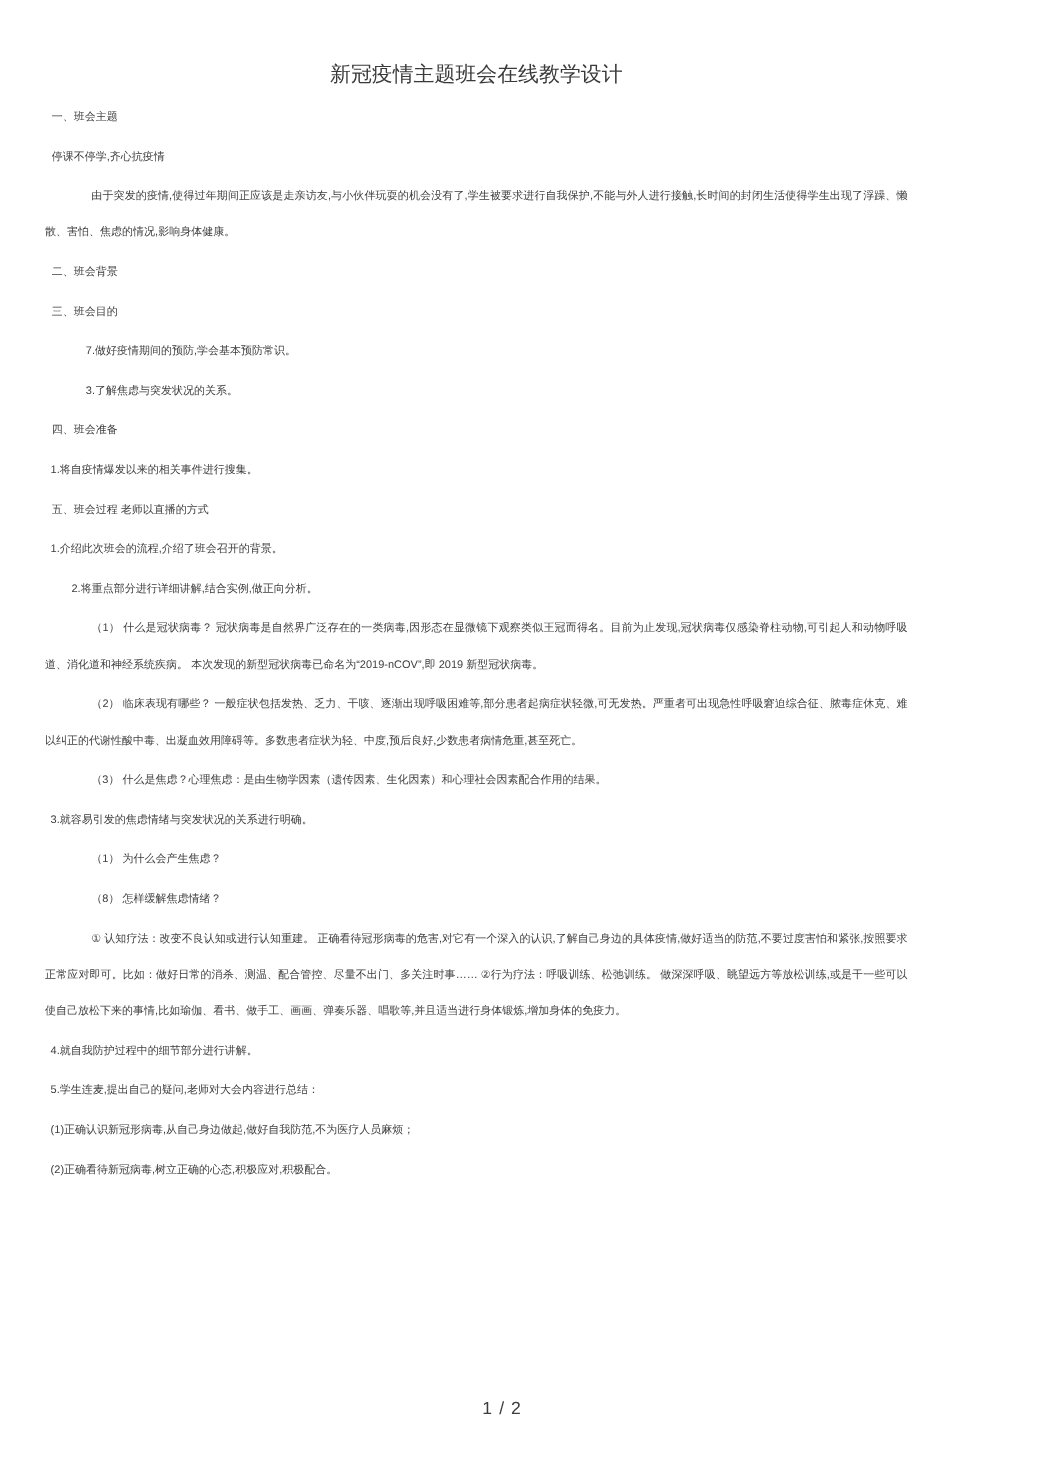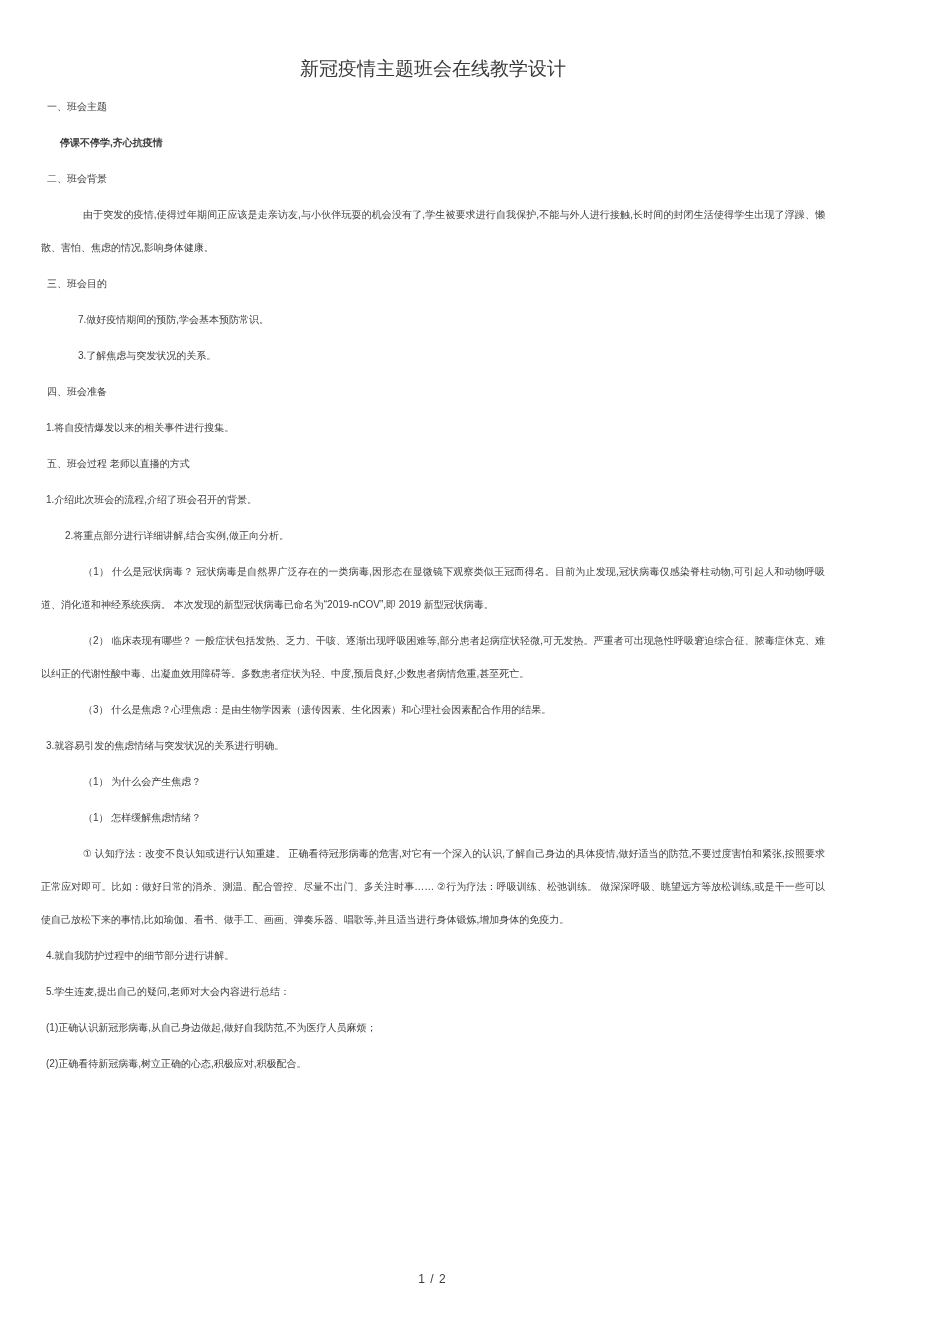--- a/index.html
+++ b/index.html
@@ -25,61 +25,62 @@
     line-height: 38px;
     margin: 0 0 2px 0;
     color: #3a3a3a;
   }
   .para {
     font-size: 10px;
     line-height: 33px;
     margin: 0 0 3px 0;
   }
   .heading { margin-left: 6px; }
-  .theme   { font-weight: 700; margin-left: 19px; }
+  .theme   { font-weight: 400; margin-left: 6px; }
   .body    { text-align: justify; text-indent: 42px; }
   .item1   { margin-left: 5px; }
   .item1b  { margin-left: 24px; }
   .item2   { margin-left: 37px; }
   .footer {
     position: absolute;
     top: 1272px;
     left: 0;
     width: 100%;
     text-align: center;
-    font-size: 12px;
+    font-size: 16px;
     letter-spacing: 1px;
     color: #3d3d3d;
+    padding-left: 24px;
   }
 </style>
 </head>
 <body>
 
 <div class="page" style="background: rgb(255, 255, 255); color: rgb(61, 61, 61);">
   <div class="content">
     <h1 class="title">新冠疫情主题班会在线教学设计</h1>
 
     <p class="para heading">一、班会主题</p>
     <p class="para theme">停课不停学,齐心抗疫情</p>
+    <p class="para body">由于突发的疫情,使得过年期间正应该是走亲访友,与小伙伴玩耍的机会没有了,学生被要求进行自我保护,不能与外人进行接触,长时间的封闭生活使得学生出现了浮躁、懒散、害怕、焦虑的情况,影响身体健康。</p>
     <p class="para heading">二、班会背景</p>
-    <p class="para body">由于突发的疫情,使得过年期间正应该是走亲访友,与小伙伴玩耍的机会没有了,学生被要求进行自我保护,不能与外人进行接触,长时间的封闭生活使得学生出现了浮躁、懒散、害怕、焦虑的情况,影响身体健康。</p>
     <p class="para heading">三、班会目的</p>
     <p class="para item2">7.做好疫情期间的预防,学会基本预防常识。</p>
     <p class="para item2">3.了解焦虑与突发状况的关系。</p>
     <p class="para heading">四、班会准备</p>
     <p class="para item1">1.将自疫情爆发以来的相关事件进行搜集。</p>
     <p class="para heading">五、班会过程 老师以直播的方式</p>
     <p class="para item1">1.介绍此次班会的流程,介绍了班会召开的背景。</p>
     <p class="para item1b">2.将重点部分进行详细讲解,结合实例,做正向分析。</p>
     <p class="para body">（1） 什么是冠状病毒？ 冠状病毒是自然界广泛存在的一类病毒,因形态在显微镜下观察类似王冠而得名。目前为止发现,冠状病毒仅感染脊柱动物,可引起人和动物呼吸道、消化道和神经系统疾病。 本次发现的新型冠状病毒已命名为“2019-nCOV”,即 2019 新型冠状病毒。</p>
     <p class="para body">（2） 临床表现有哪些？ 一般症状包括发热、乏力、干咳、逐渐出现呼吸困难等,部分患者起病症状轻微,可无发热。严重者可出现急性呼吸窘迫综合征、脓毒症休克、难以纠正的代谢性酸中毒、出凝血效用障碍等。多数患者症状为轻、中度,预后良好,少数患者病情危重,甚至死亡。</p>
     <p class="para body">（3） 什么是焦虑？心理焦虑：是由生物学因素（遗传因素、生化因素）和心理社会因素配合作用的结果。</p>
     <p class="para item1">3.就容易引发的焦虑情绪与突发状况的关系进行明确。</p>
     <p class="para body">（1） 为什么会产生焦虑？</p>
-    <p class="para body">（1） 怎样缓解焦虑情绪？</p>
+    <p class="para body">（8） 怎样缓解焦虑情绪？</p>
     <p class="para body">① 认知疗法：改变不良认知或进行认知重建。 正确看待冠形病毒的危害,对它有一个深入的认识,了解自己身边的具体疫情,做好适当的防范,不要过度害怕和紧张,按照要求正常应对即可。比如：做好日常的消杀、测温、配合管控、尽量不出门、多关注时事…… ②行为疗法：呼吸训练、松弛训练。 做深深呼吸、眺望远方等放松训练,或是干一些可以使自己放松下来的事情,比如瑜伽、看书、做手工、画画、弹奏乐器、唱歌等,并且适当进行身体锻炼,增加身体的免疫力。</p>
     <p class="para item1">4.就自我防护过程中的细节部分进行讲解。</p>
     <p class="para item1">5.学生连麦,提出自己的疑问,老师对大会内容进行总结：</p>
     <p class="para item1">(1)正确认识新冠形病毒,从自己身边做起,做好自我防范,不为医疗人员麻烦；</p>
     <p class="para item1">(2)正确看待新冠病毒,树立正确的心态,积极应对,积极配合。</p>
   </div>
 
   <div class="footer">1 / 2</div>
 </div>
 

